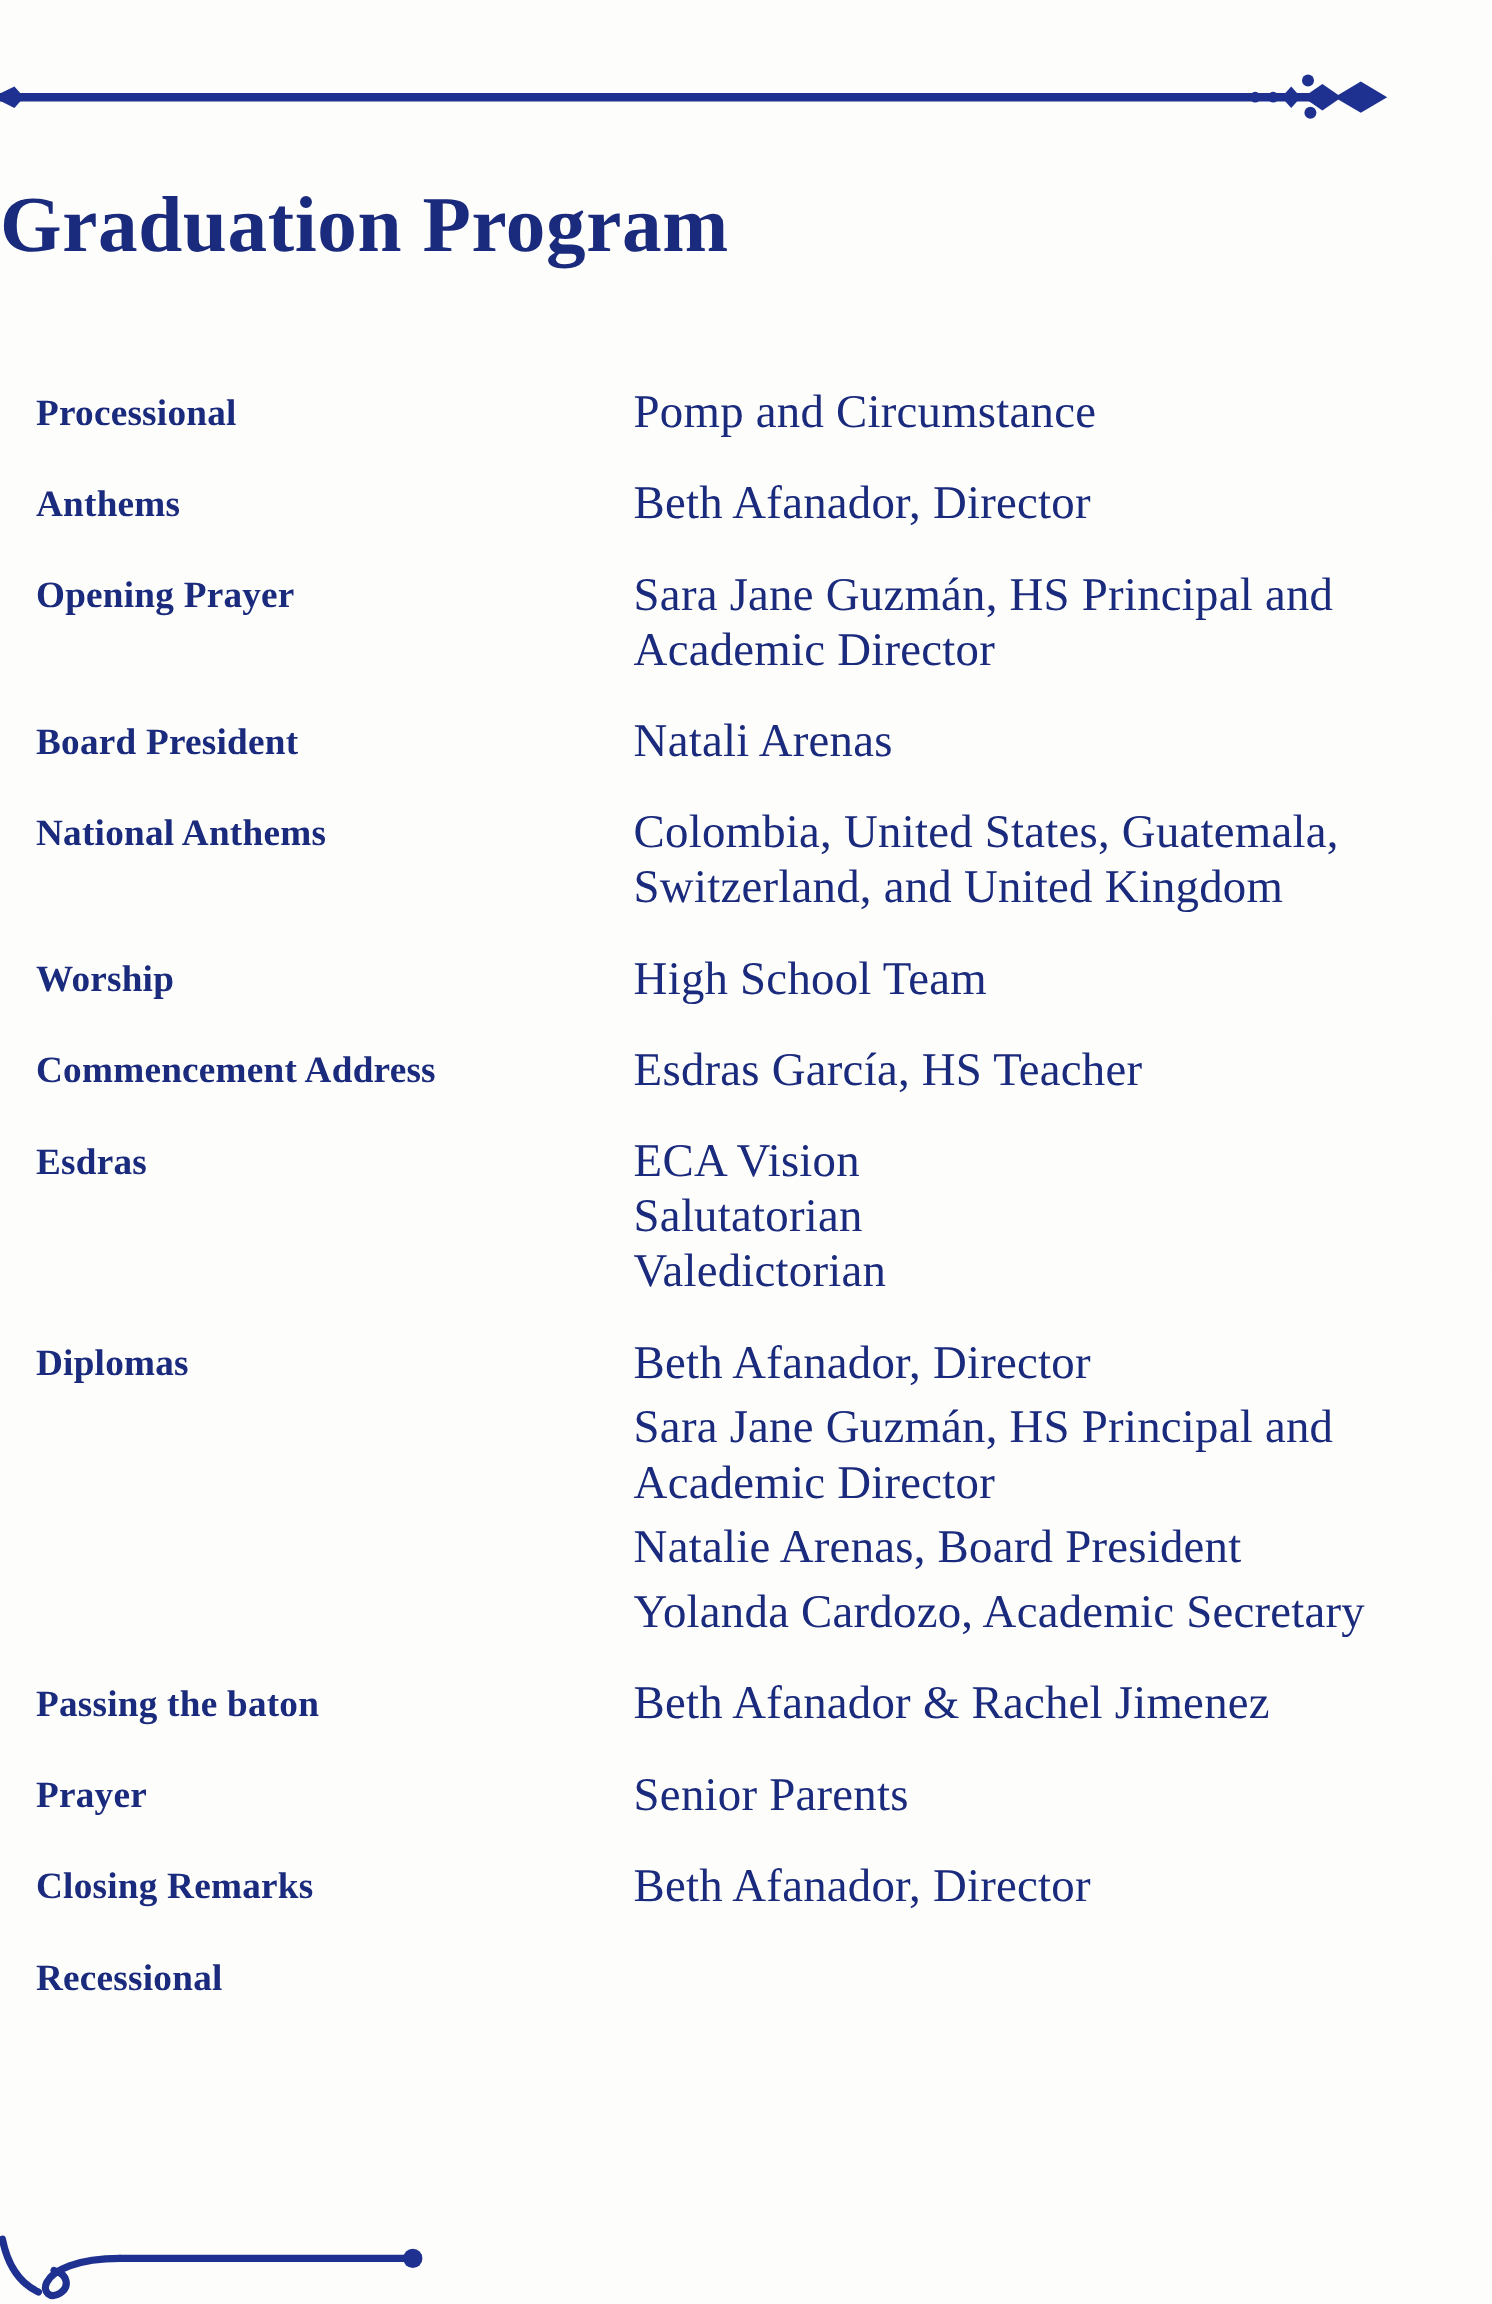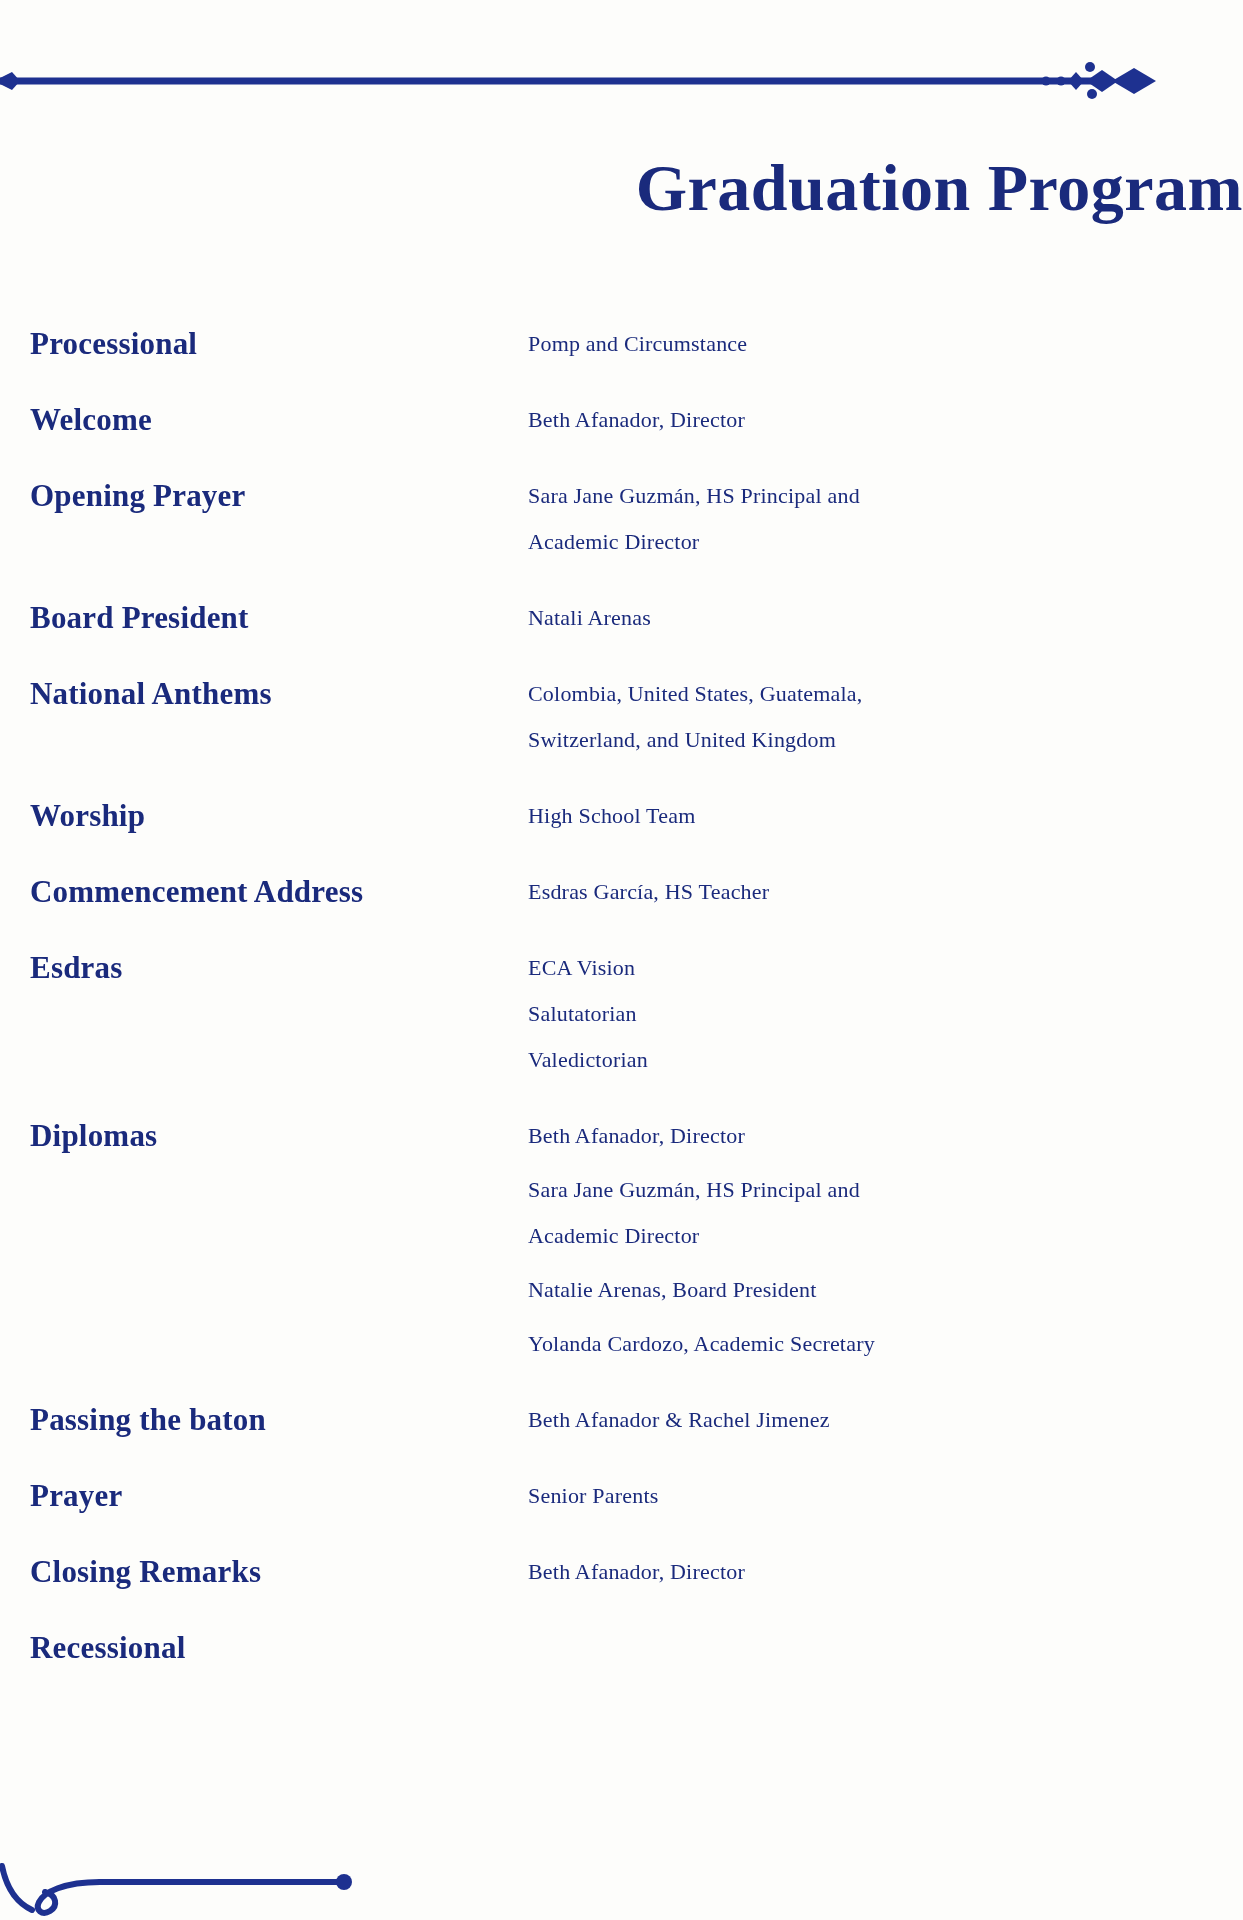--- a/index.html
+++ b/index.html
@@ -10,39 +10,39 @@
     background: #fdfdfb;
     overflow: hidden;
     font-family: "Liberation Serif", "DejaVu Serif", serif;
     color: #1a2a7c;
   }
   .top-rule { position: absolute; top: 59px; left: 0; display: block; }
   .bottom-flourish { position: absolute; top: 1846px; left: 0; display: block; }
   h1.title {
     margin: 0;
     padding-top: 155px;
-    text-align: right;
+    text-align: left;
     font-size: 66px;
     line-height: 1;
     font-weight: 700;
     letter-spacing: 0.5px;
     color: #1a2a7c;
   }
   .program { margin: 100px 0 0 30px; }
   .row { display: flex; margin-bottom: 30px; justify-content: flex-end; }
   .event {
     flex: 0 0 498px;
     font-weight: 700;
     font-size: 31px;
     line-height: 46px;
     letter-spacing: 0.2px;
   }
   .details {
     flex: 1 1 auto;
-    font-size: 22px;
+    font-size: 39px;
     line-height: 46px;
     letter-spacing: 0.2px;
     padding-right: 39px;
   }
   .details p { margin: 0 0 8px 0; white-space: pre-line; }
   .details p:last-child { margin-bottom: 0; }
   .ink { fill: #1e3190; }
   .stroke-ink { stroke: #1e3190; fill: none; }
 </style>
 </head>
@@ -67,21 +67,21 @@
   <main class="program">
 
     <div class="row">
       <div class="event">Processional</div>
       <div class="details">
         <p>Pomp and Circumstance</p>
       </div>
     </div>
 
     <div class="row">
-      <div class="event">Welcome</div>
+      <div class="event">Anthems</div>
       <div class="details">
         <p>Beth Afanador, Director</p>
       </div>
     </div>
 
     <div class="row">
       <div class="event">Opening Prayer</div>
       <div class="details">
         <p>Sara Jane Guzmán, HS Principal and
 Academic Director</p>

